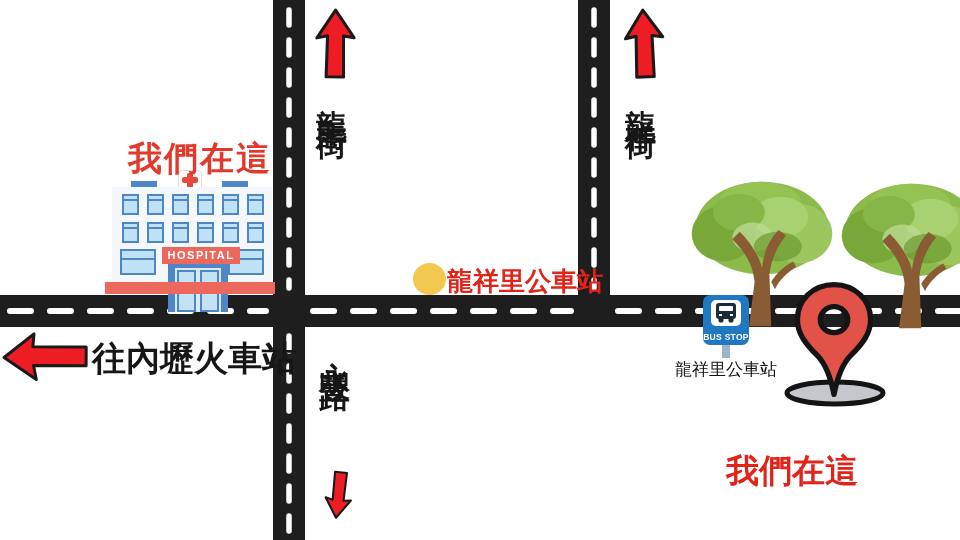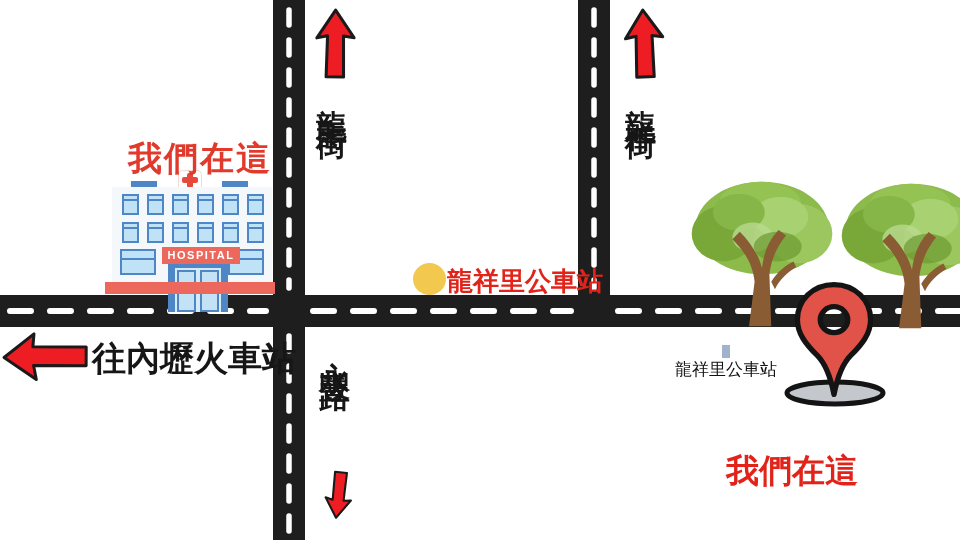--- a/index.html
+++ b/index.html
@@ -163,20 +163,33 @@
 
   <div class="vstreet s-longshou">龍壽街</div>
   <div class="vstreet s-longxiang">龍祥街</div>
   <div class="vstreet s-yongfeng">永豐路</div>
   <div class="west-label">往內壢火車站</div>
 
   <div class="dot"></div>
   <div class="toy-label">龍祥里公車站</div>
 
   <div class="bus-pole"></div>
+  <div class="bus-sign">
+    <div class="bus-icon-box">
+      <svg width="26" height="22" viewBox="0 0 26 22">
+        <rect x="3" y="1" width="20" height="16" rx="3" fill="#1C2B3A"></rect>
+        <rect x="6" y="4" width="14" height="5" rx="1" fill="#ffffff"></rect>
+        <rect x="6" y="12" width="3" height="2" fill="#ffffff"></rect>
+        <rect x="17" y="12" width="3" height="2" fill="#ffffff"></rect>
+        <circle cx="8" cy="18" r="2.6" fill="#1C2B3A"></circle>
+        <circle cx="18" cy="18" r="2.6" fill="#1C2B3A"></circle>
+      </svg>
+    </div>
+    <div class="bus-sign-text">BUS STOP</div>
+  </div>
   <div class="busstop-name">龍祥里公車站</div>
 
   <svg class="pin-shadow" viewBox="0 0 106 30">
     <ellipse cx="53" cy="15" rx="48" ry="11" fill="#C4C8CD" stroke="#141414" stroke-width="5"></ellipse>
   </svg>
   <svg class="pin" viewBox="0 0 110 160">
     <path fill-rule="evenodd" fill="#E15248" stroke="#141414" stroke-width="7" stroke-linejoin="round" d="M55,6 C27,6 7,27 7,52 C7,71 19,85 33,99 C42,108 50,125 55,150 C60,125 68,108 77,99 C91,85 103,71 103,52 C103,27 83,6 55,6 Z
          M55,35 C65,35 73,43 73,52 C73,61 65,69 55,69 C45,69 37,61 37,52 C37,43 45,35 55,35 Z"></path>
   </svg>
   <div class="dest2">我們在這</div>

